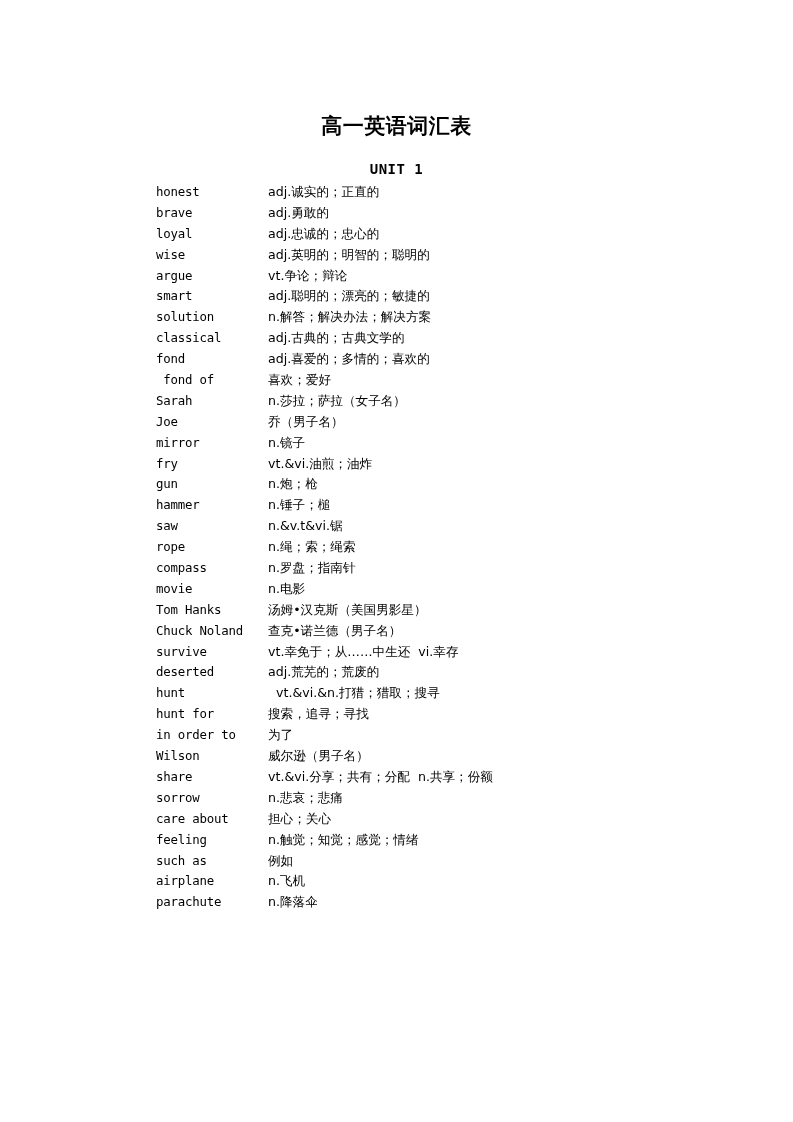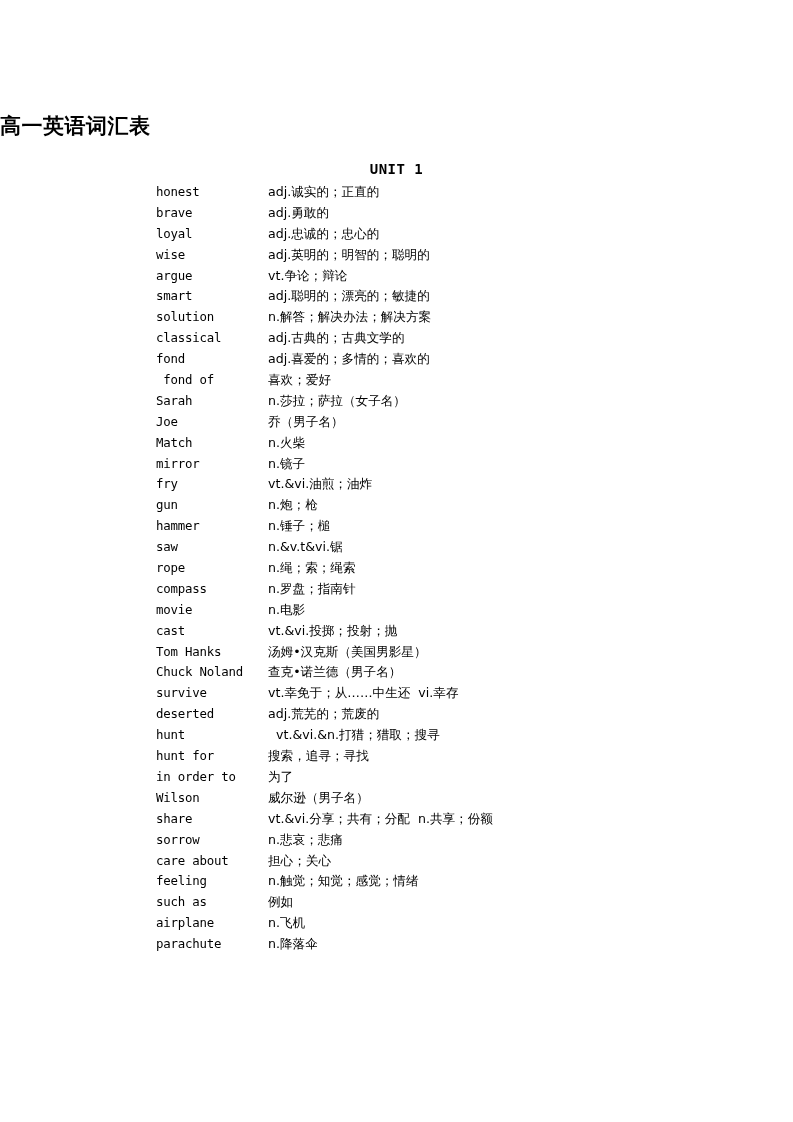--- a/index.html
+++ b/index.html
@@ -25,20 +25,21 @@
     height: 1122px;
     background: #ffffff;
   }
 
   
   .doc-title {
     position: absolute;
     left: 0;
     top: 99px;
     width: 793px;
+    text-align: center;
     font-family: "DejaVu Sans", sans-serif;
     font-weight: bold;
     font-size: 21px;
     line-height: 26px;
     letter-spacing: 0.5px;
   }
 
   
   .unit-heading {
     position: absolute;
@@ -105,30 +106,28 @@
       <div class="vocab-row"><span class="vocab-word">loyal</span><span class="vocab-def">adj.忠诚的；忠心的</span></div>
       <div class="vocab-row"><span class="vocab-word">wise</span><span class="vocab-def">adj.英明的；明智的；聪明的</span></div>
       <div class="vocab-row"><span class="vocab-word">argue</span><span class="vocab-def">vt.争论；辩论</span></div>
       <div class="vocab-row"><span class="vocab-word">smart</span><span class="vocab-def">adj.聪明的；漂亮的；敏捷的</span></div>
       <div class="vocab-row"><span class="vocab-word">solution</span><span class="vocab-def">n.解答；解决办法；解决方案</span></div>
       <div class="vocab-row"><span class="vocab-word">classical</span><span class="vocab-def">adj.古典的；古典文学的</span></div>
       <div class="vocab-row"><span class="vocab-word">fond</span><span class="vocab-def">adj.喜爱的；多情的；喜欢的</span></div>
       <div class="vocab-row"><span class="vocab-word"> fond of</span><span class="vocab-def">喜欢；爱好</span></div>
       <div class="vocab-row"><span class="vocab-word">Sarah</span><span class="vocab-def">n.莎拉；萨拉（女子名）</span></div>
       <div class="vocab-row"><span class="vocab-word">Joe</span><span class="vocab-def">乔（男子名）</span></div>
-      <div class="vocab-row"><span class="vocab-word">Match</span><span class="vocab-def">n.火柴</span></div>
       <div class="vocab-row"><span class="vocab-word">mirror</span><span class="vocab-def">n.镜子</span></div>
       <div class="vocab-row"><span class="vocab-word">fry</span><span class="vocab-def">vt.&amp;vi.油煎；油炸</span></div>
       <div class="vocab-row"><span class="vocab-word">gun</span><span class="vocab-def">n.炮；枪</span></div>
       <div class="vocab-row"><span class="vocab-word">hammer</span><span class="vocab-def">n.锤子；槌</span></div>
       <div class="vocab-row"><span class="vocab-word">saw</span><span class="vocab-def">n.&amp;v.t&amp;vi.锯</span></div>
       <div class="vocab-row"><span class="vocab-word">rope</span><span class="vocab-def">n.绳；索；绳索</span></div>
       <div class="vocab-row"><span class="vocab-word">compass</span><span class="vocab-def">n.罗盘；指南针</span></div>
       <div class="vocab-row"><span class="vocab-word">movie</span><span class="vocab-def">n.电影</span></div>
-      <div class="vocab-row"><span class="vocab-word">cast</span><span class="vocab-def">vt.&amp;vi.投掷；投射；抛</span></div>
       <div class="vocab-row"><span class="vocab-word">Tom Hanks</span><span class="vocab-def">汤姆•汉克斯（美国男影星）</span></div>
       <div class="vocab-row"><span class="vocab-word">Chuck Noland</span><span class="vocab-def">查克•诺兰德（男子名）</span></div>
       <div class="vocab-row"><span class="vocab-word">survive</span><span class="vocab-def">vt.幸免于；从……中生还  vi.幸存</span></div>
       <div class="vocab-row"><span class="vocab-word">deserted</span><span class="vocab-def">adj.荒芜的；荒废的</span></div>
       <div class="vocab-row"><span class="vocab-word">hunt</span><span class="vocab-def">  vt.&amp;vi.&amp;n.打猎；猎取；搜寻</span></div>
       <div class="vocab-row"><span class="vocab-word">hunt for</span><span class="vocab-def">搜索，追寻；寻找</span></div>
       <div class="vocab-row"><span class="vocab-word">in order to</span><span class="vocab-def">为了</span></div>
       <div class="vocab-row"><span class="vocab-word">Wilson</span><span class="vocab-def">威尔逊（男子名）</span></div>
       <div class="vocab-row"><span class="vocab-word">share</span><span class="vocab-def">vt.&amp;vi.分享；共有；分配  n.共享；份额</span></div>
       <div class="vocab-row"><span class="vocab-word">sorrow</span><span class="vocab-def">n.悲哀；悲痛</span></div>

